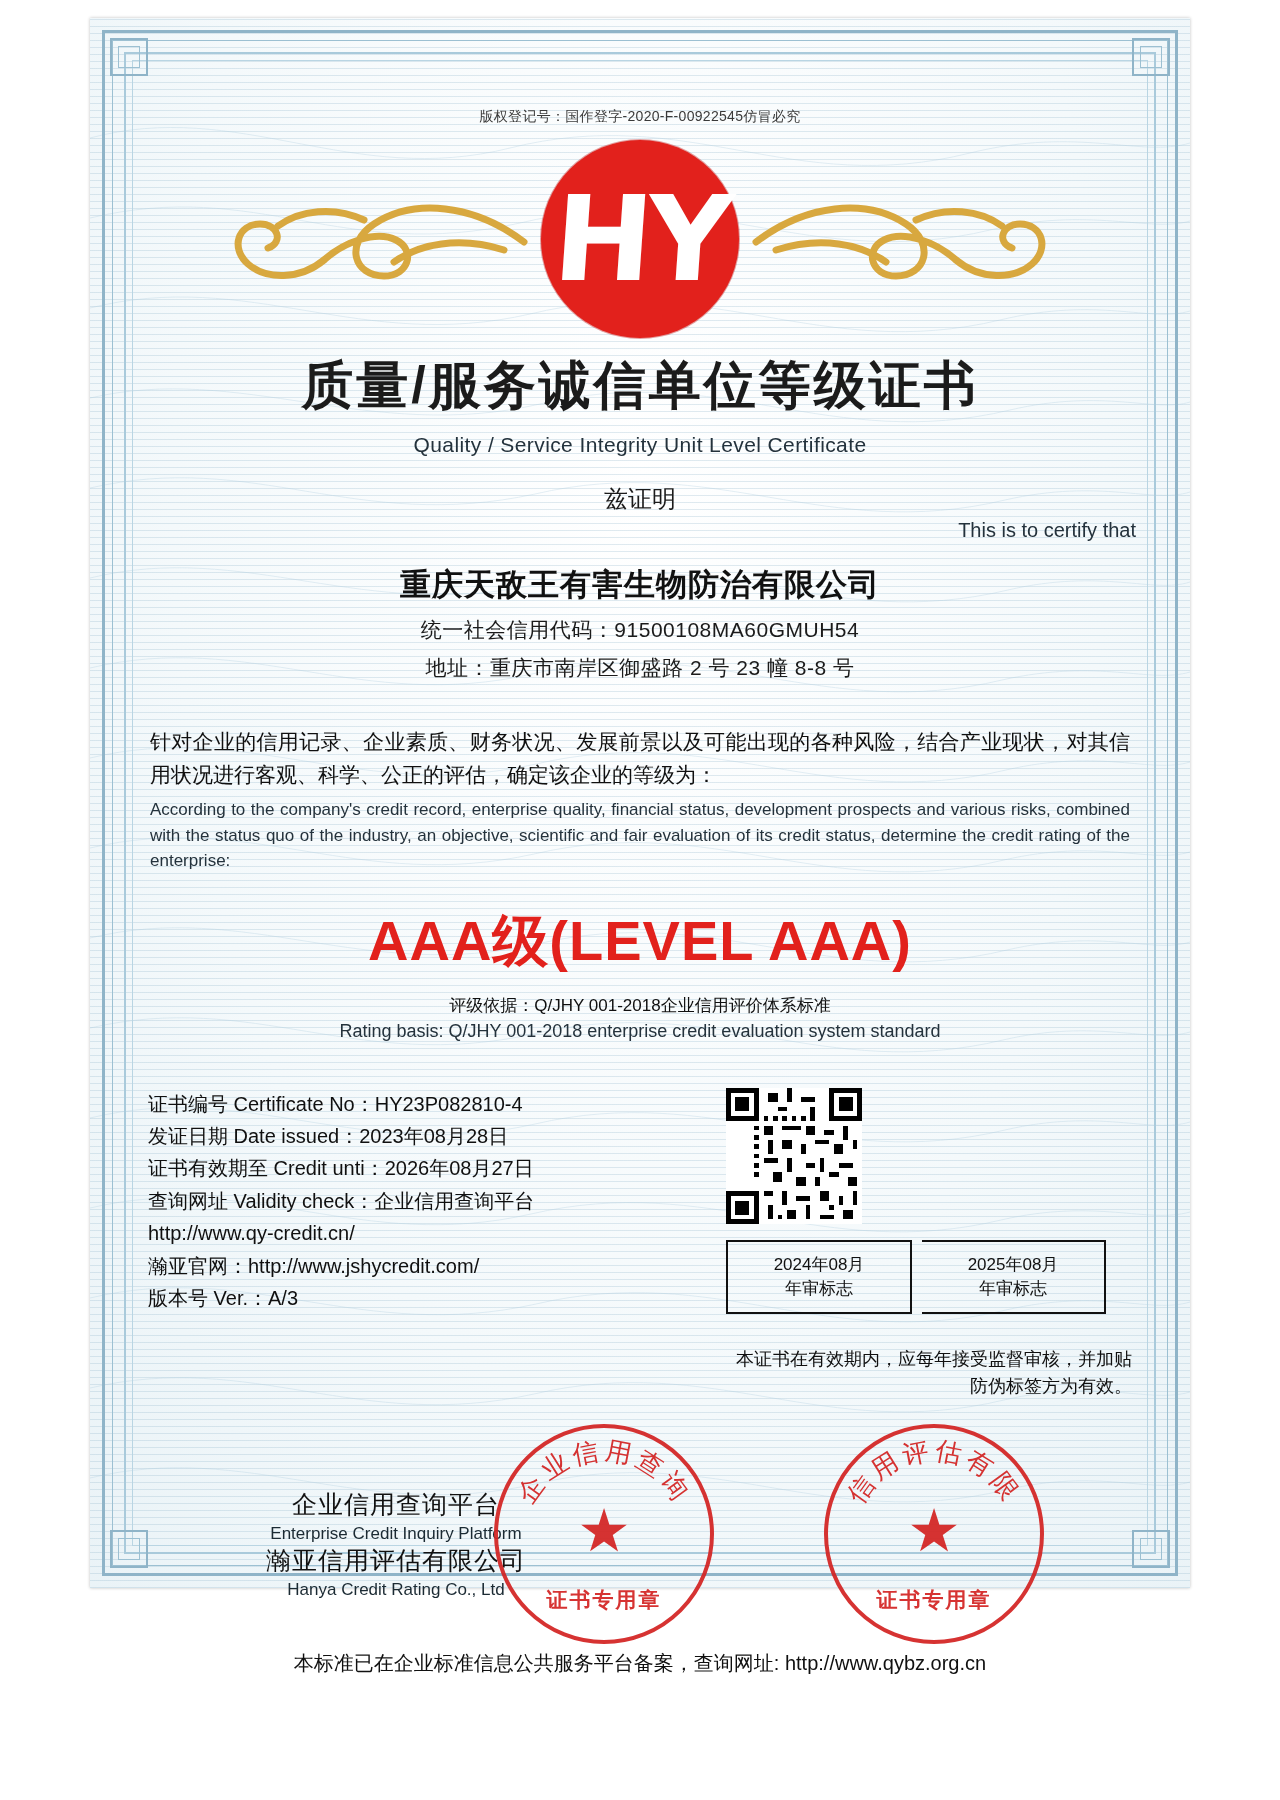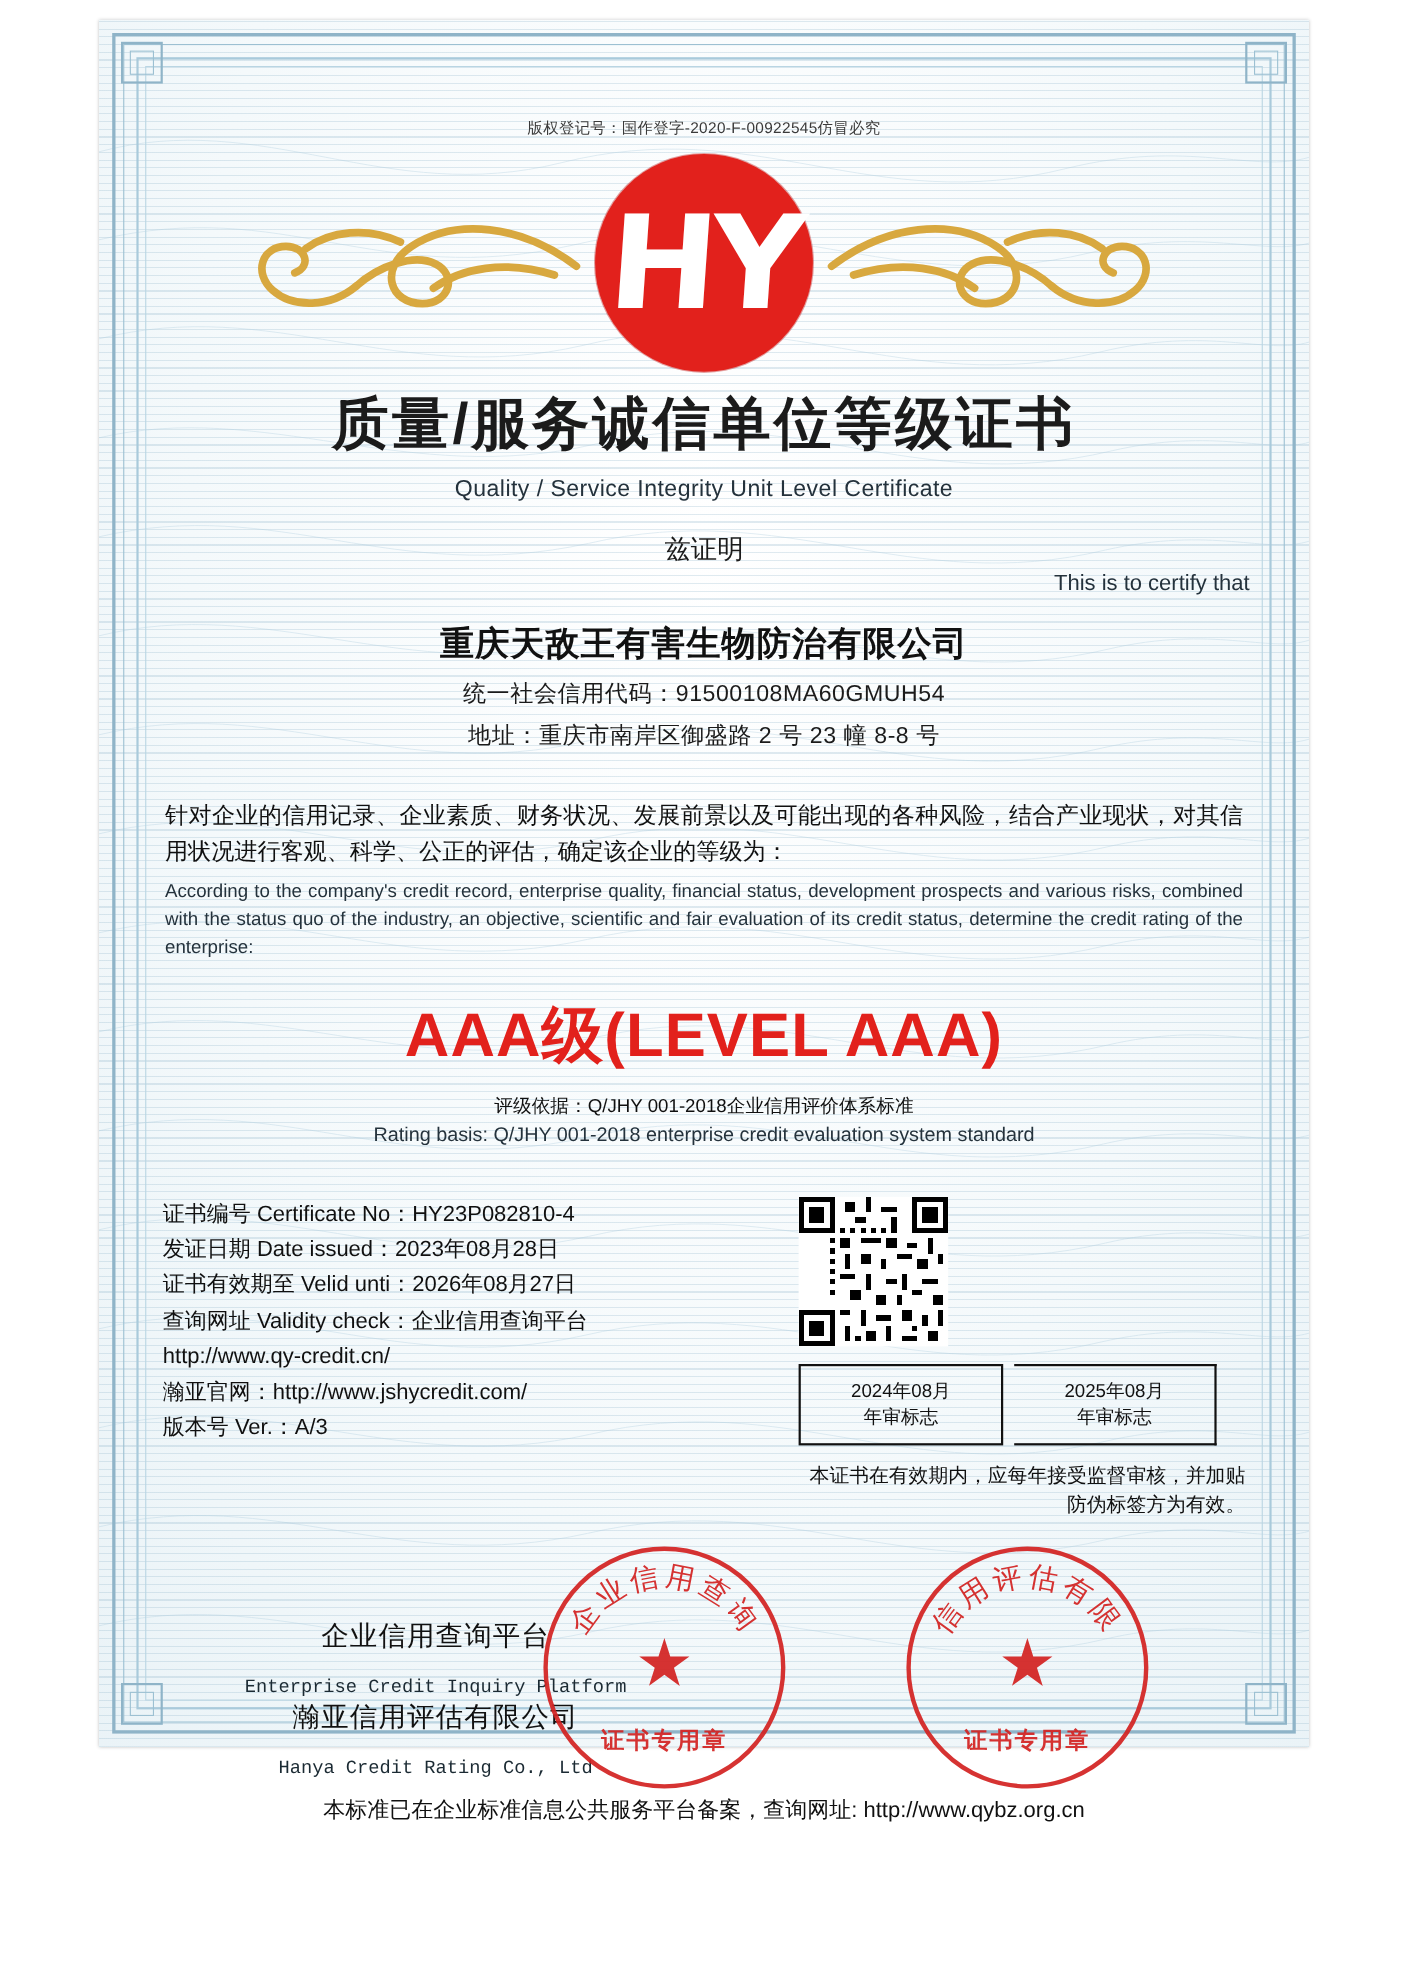--- a/index.html
+++ b/index.html
@@ -270,21 +270,21 @@
     justify-content: center;
     font-size: 17px;
     color: #111;
     line-height: 1.4;
   }
   .stamp-box + .stamp-box { border-left: none; }
   .annual-note {
     font-size: 18px;
     color: #101010;
     line-height: 1.5;
-    margin-top: 14px;
+    margin-top: 32px;
     text-align: right;
     padding-right: 4px;
   }
 
   
   .seals-row {
     position: relative;
     height: 230px;
     margin-top: 18px;
   }
@@ -337,22 +337,21 @@
   }
   .org-name-block { width: 50%; text-align: center; }
   .org-name-cn {
     font-size: 25px;
     color: #111;
     letter-spacing: 1px;
   }
   .org-name-en {
     font-size: 17px;
     color: #1b2a33;
-    margin-top: 22px;
-    font-family: Liberation Mono, monospace;
+    margin-top: 3px;
   }
 
   .footer-note {
     text-align: center;
     font-size: 20px;
     color: #101010;
     margin-top: 2px;
   }
 </style>
 </head>
@@ -435,21 +434,21 @@
 
     <div class="level-line">AAA级(LEVEL AAA)</div>
     <div class="basis-cn">评级依据：Q/JHY 001-2018企业信用评价体系标准</div>
     <div class="basis-en">Rating basis: Q/JHY 001-2018 enterprise credit evaluation system standard</div>
 
     <div class="detail-row">
 
       <div class="detail-left">
         <div class="detail-line">证书编号 Certificate No：HY23P082810-4</div>
         <div class="detail-line">发证日期 Date issued：2023年08月28日</div>
-        <div class="detail-line">证书有效期至 Velid unti：2026年08月27日</div>
+        <div class="detail-line">证书有效期至 Credit unti：2026年08月27日</div>
         <div class="detail-line">查询网址 Validity check：企业信用查询平台</div>
         <div class="detail-line">http://www.qy-credit.cn/</div>
         <div class="detail-line">瀚亚官网：http://www.jshycredit.com/</div>
         <div class="detail-line">版本号 Ver.：A/3</div>
       </div>
 
       <div class="detail-right">
         <div class="qr-row">
           <svg class="qr-code" viewBox="0 0 29 29" shape-rendering="crispEdges">
             <rect width="29" height="29" fill="#fff"></rect>

